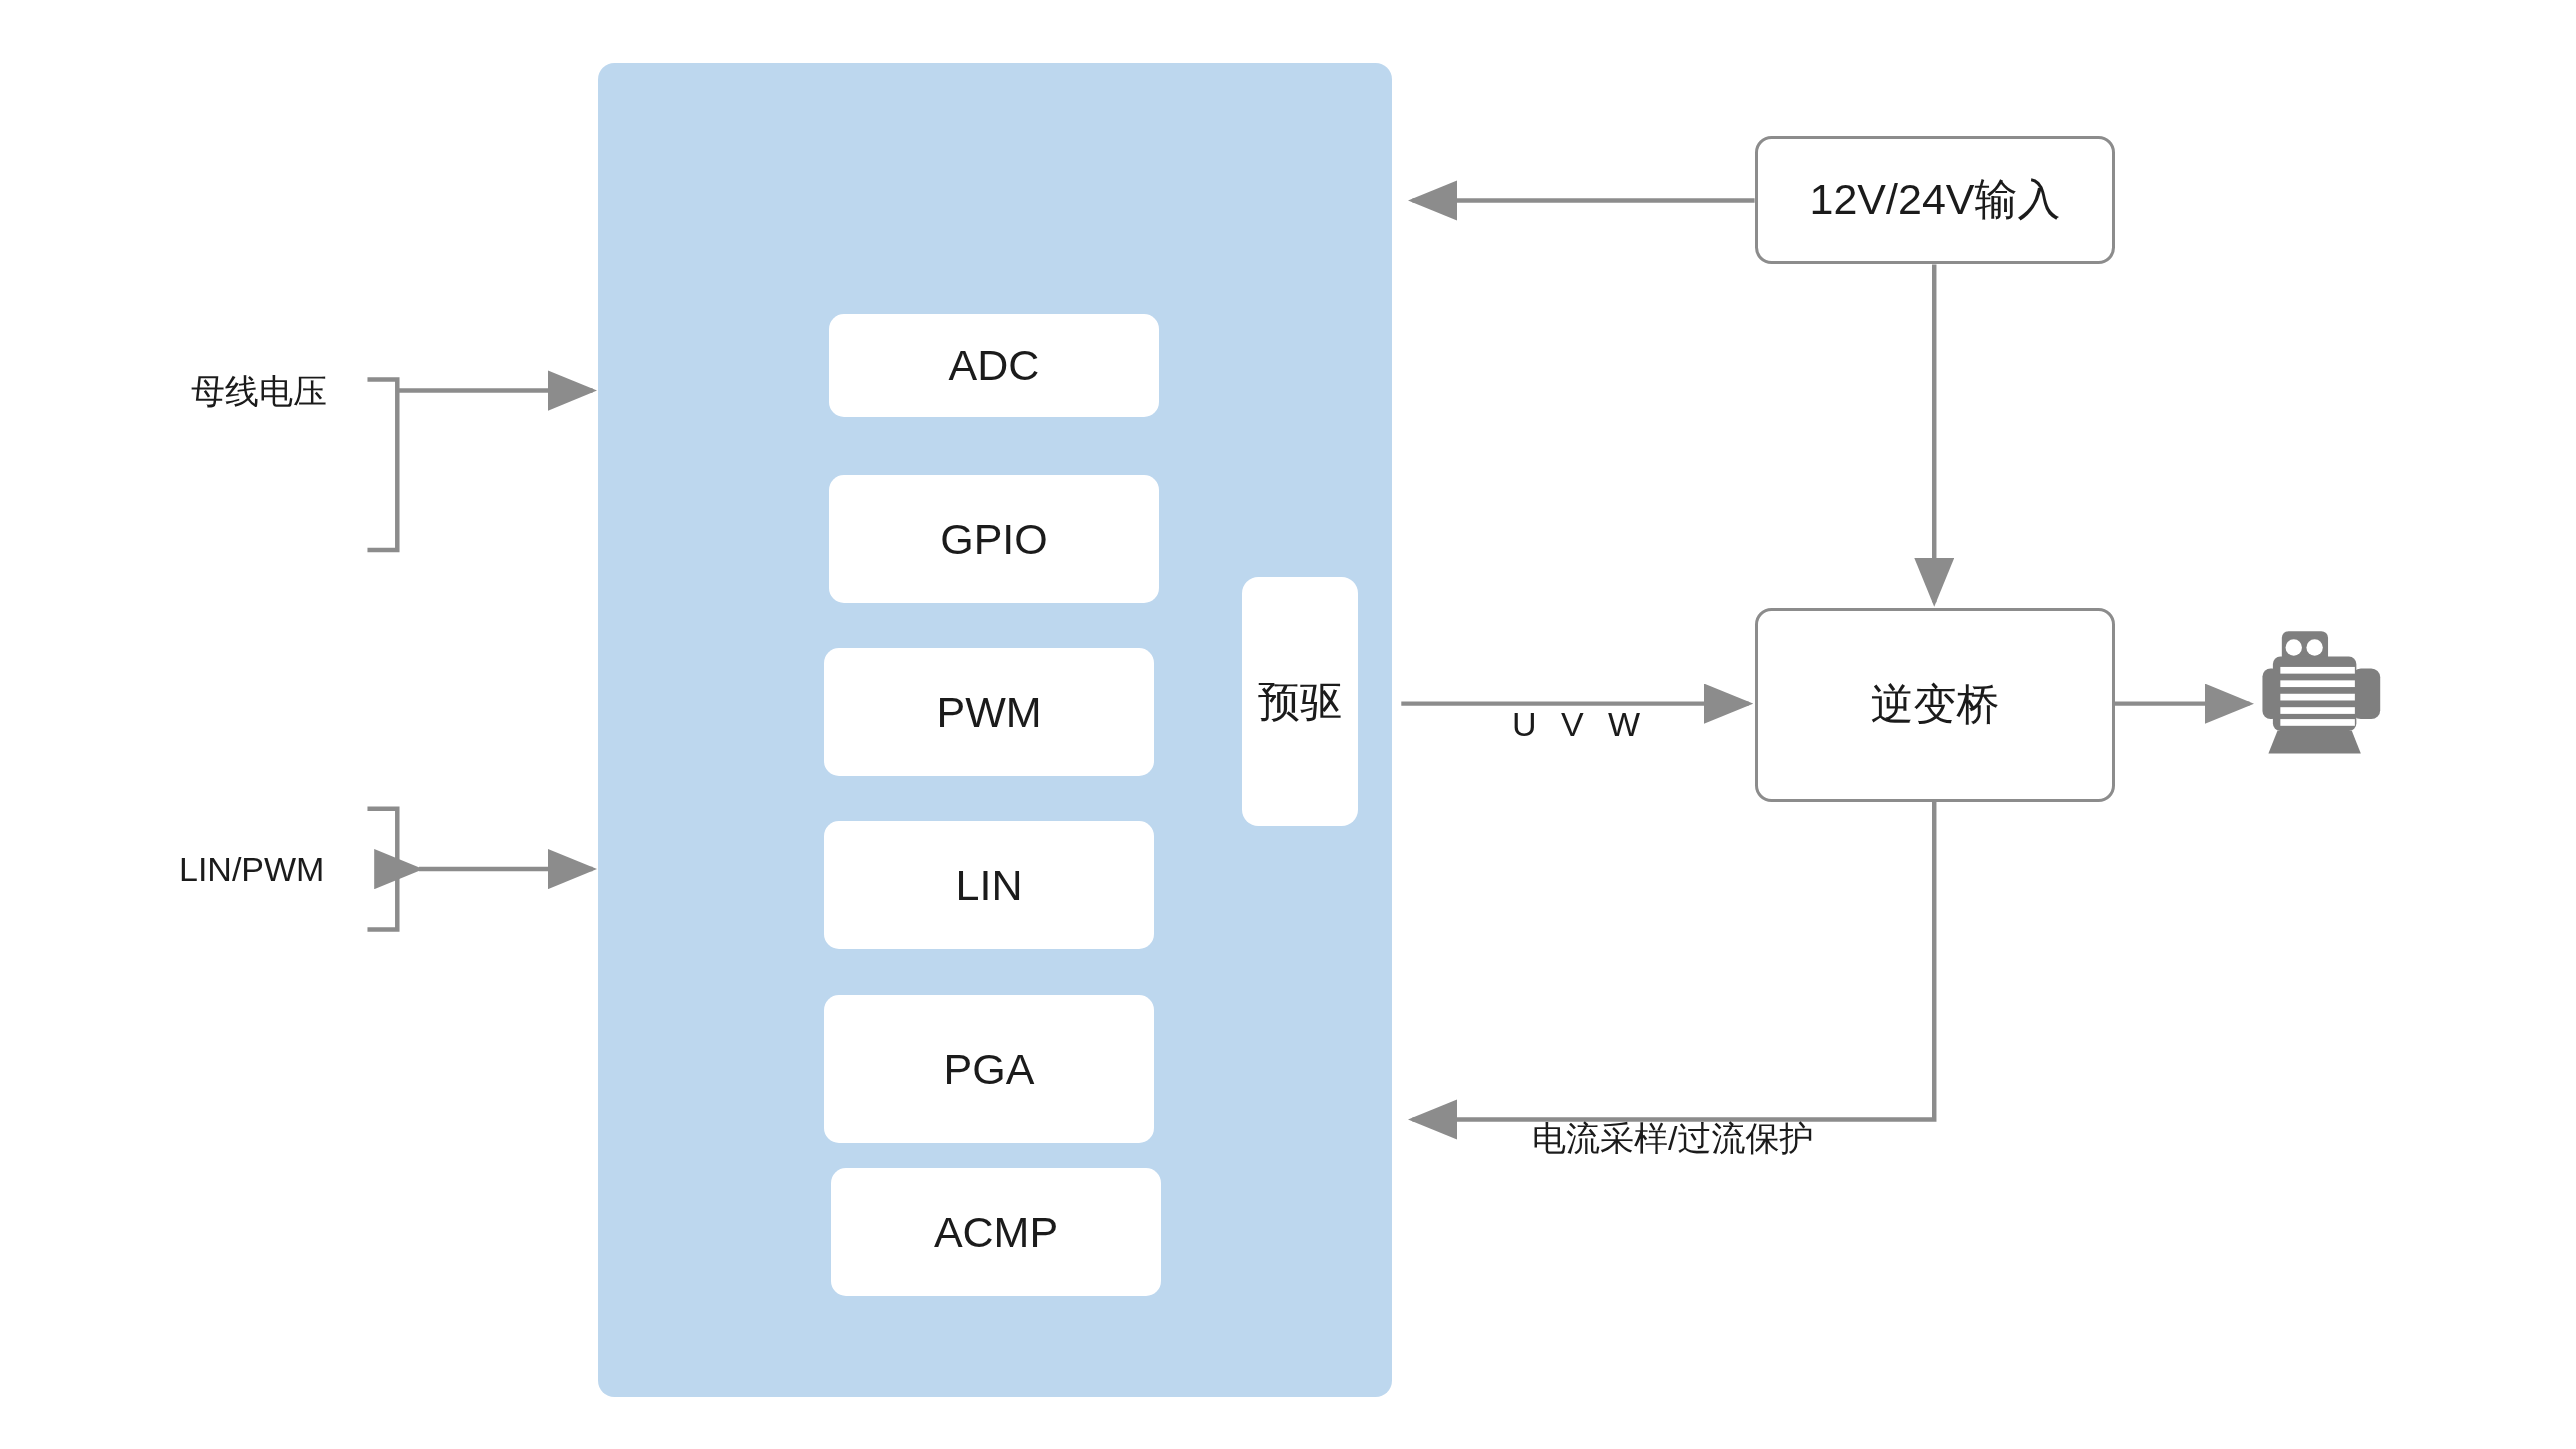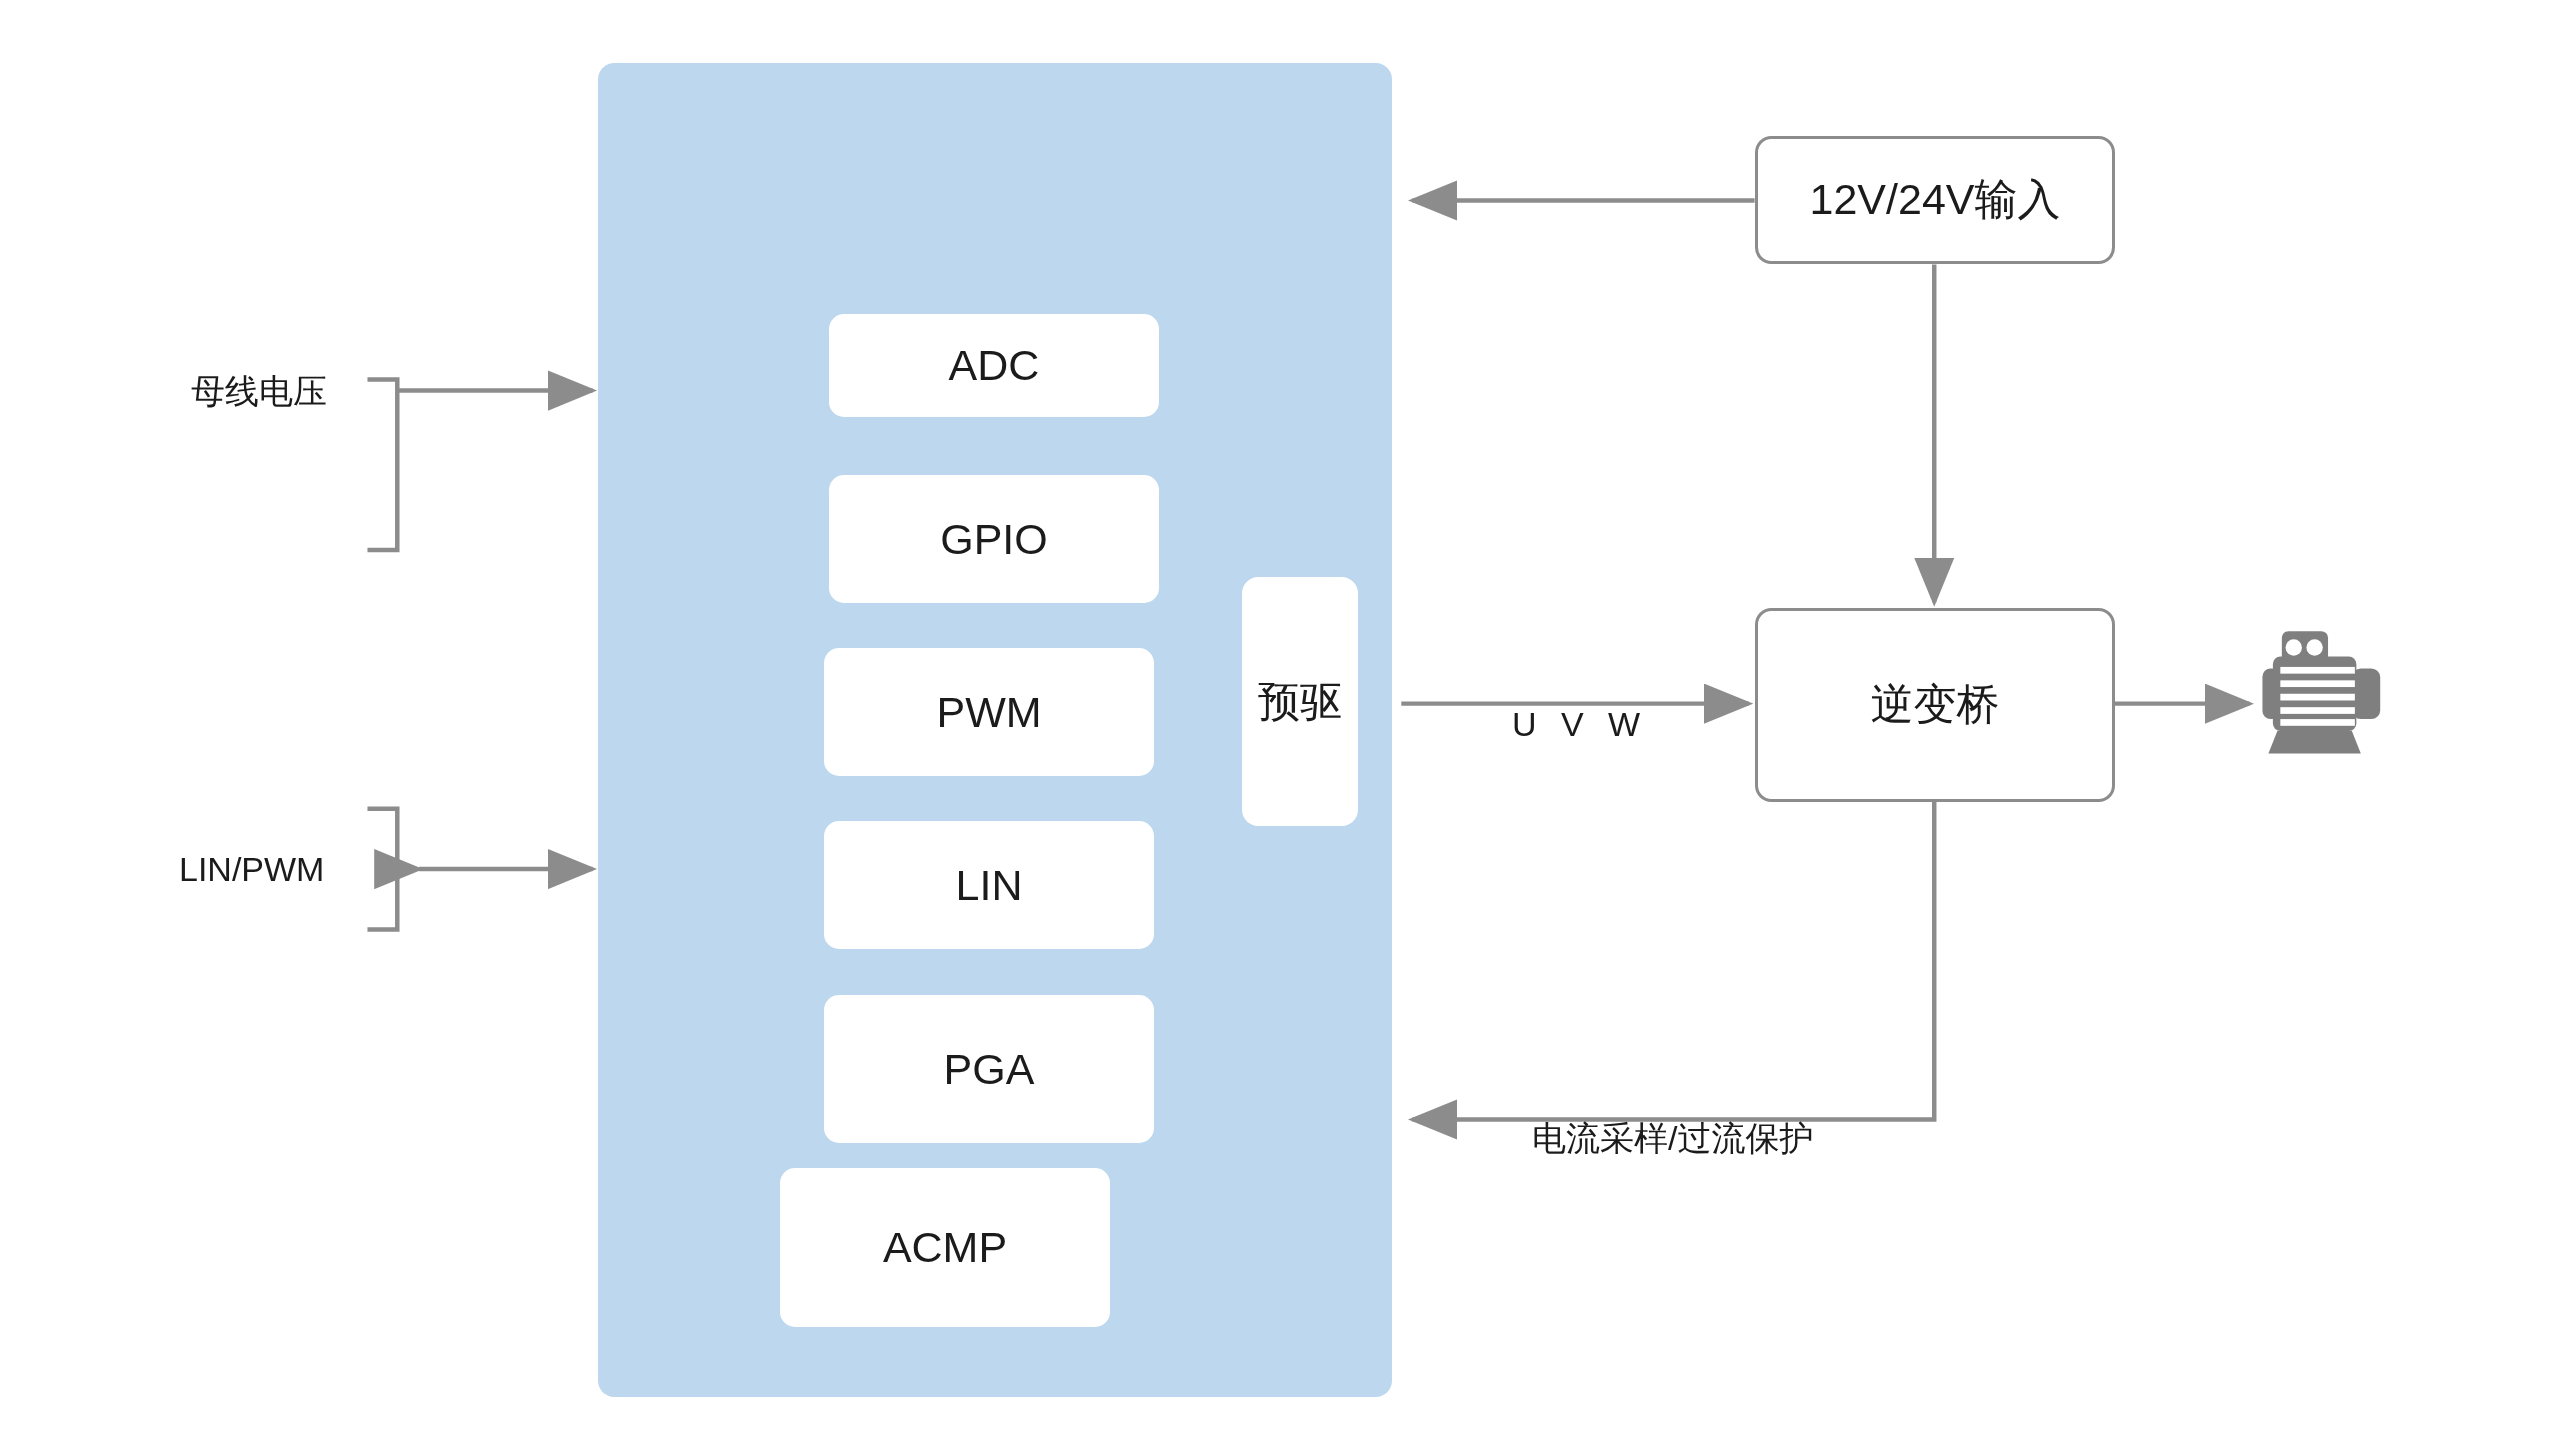--- a/index.html
+++ b/index.html
@@ -164,21 +164,21 @@
   </div>
 
   <div class="module" style="left:824px; top:821px; width:330px; height:128px;">
     <span>LIN</span>
   </div>
 
   <div class="module" style="left:824px; top:995px; width:330px; height:148px;">
     <span>PGA</span>
   </div>
 
-  <div class="module" style="left:780px; top:1168px; width:330px; height:159px;">
+  <div class="module" style="left:831px; top:1168px; width:330px; height:128px;">
     <span>ACMP</span>
   </div>
 
   <div class="predriver">
     <span>预驱</span>
   </div>
 
   <div class="obox supply">
     <span>12V/24V输入</span>
   </div>

